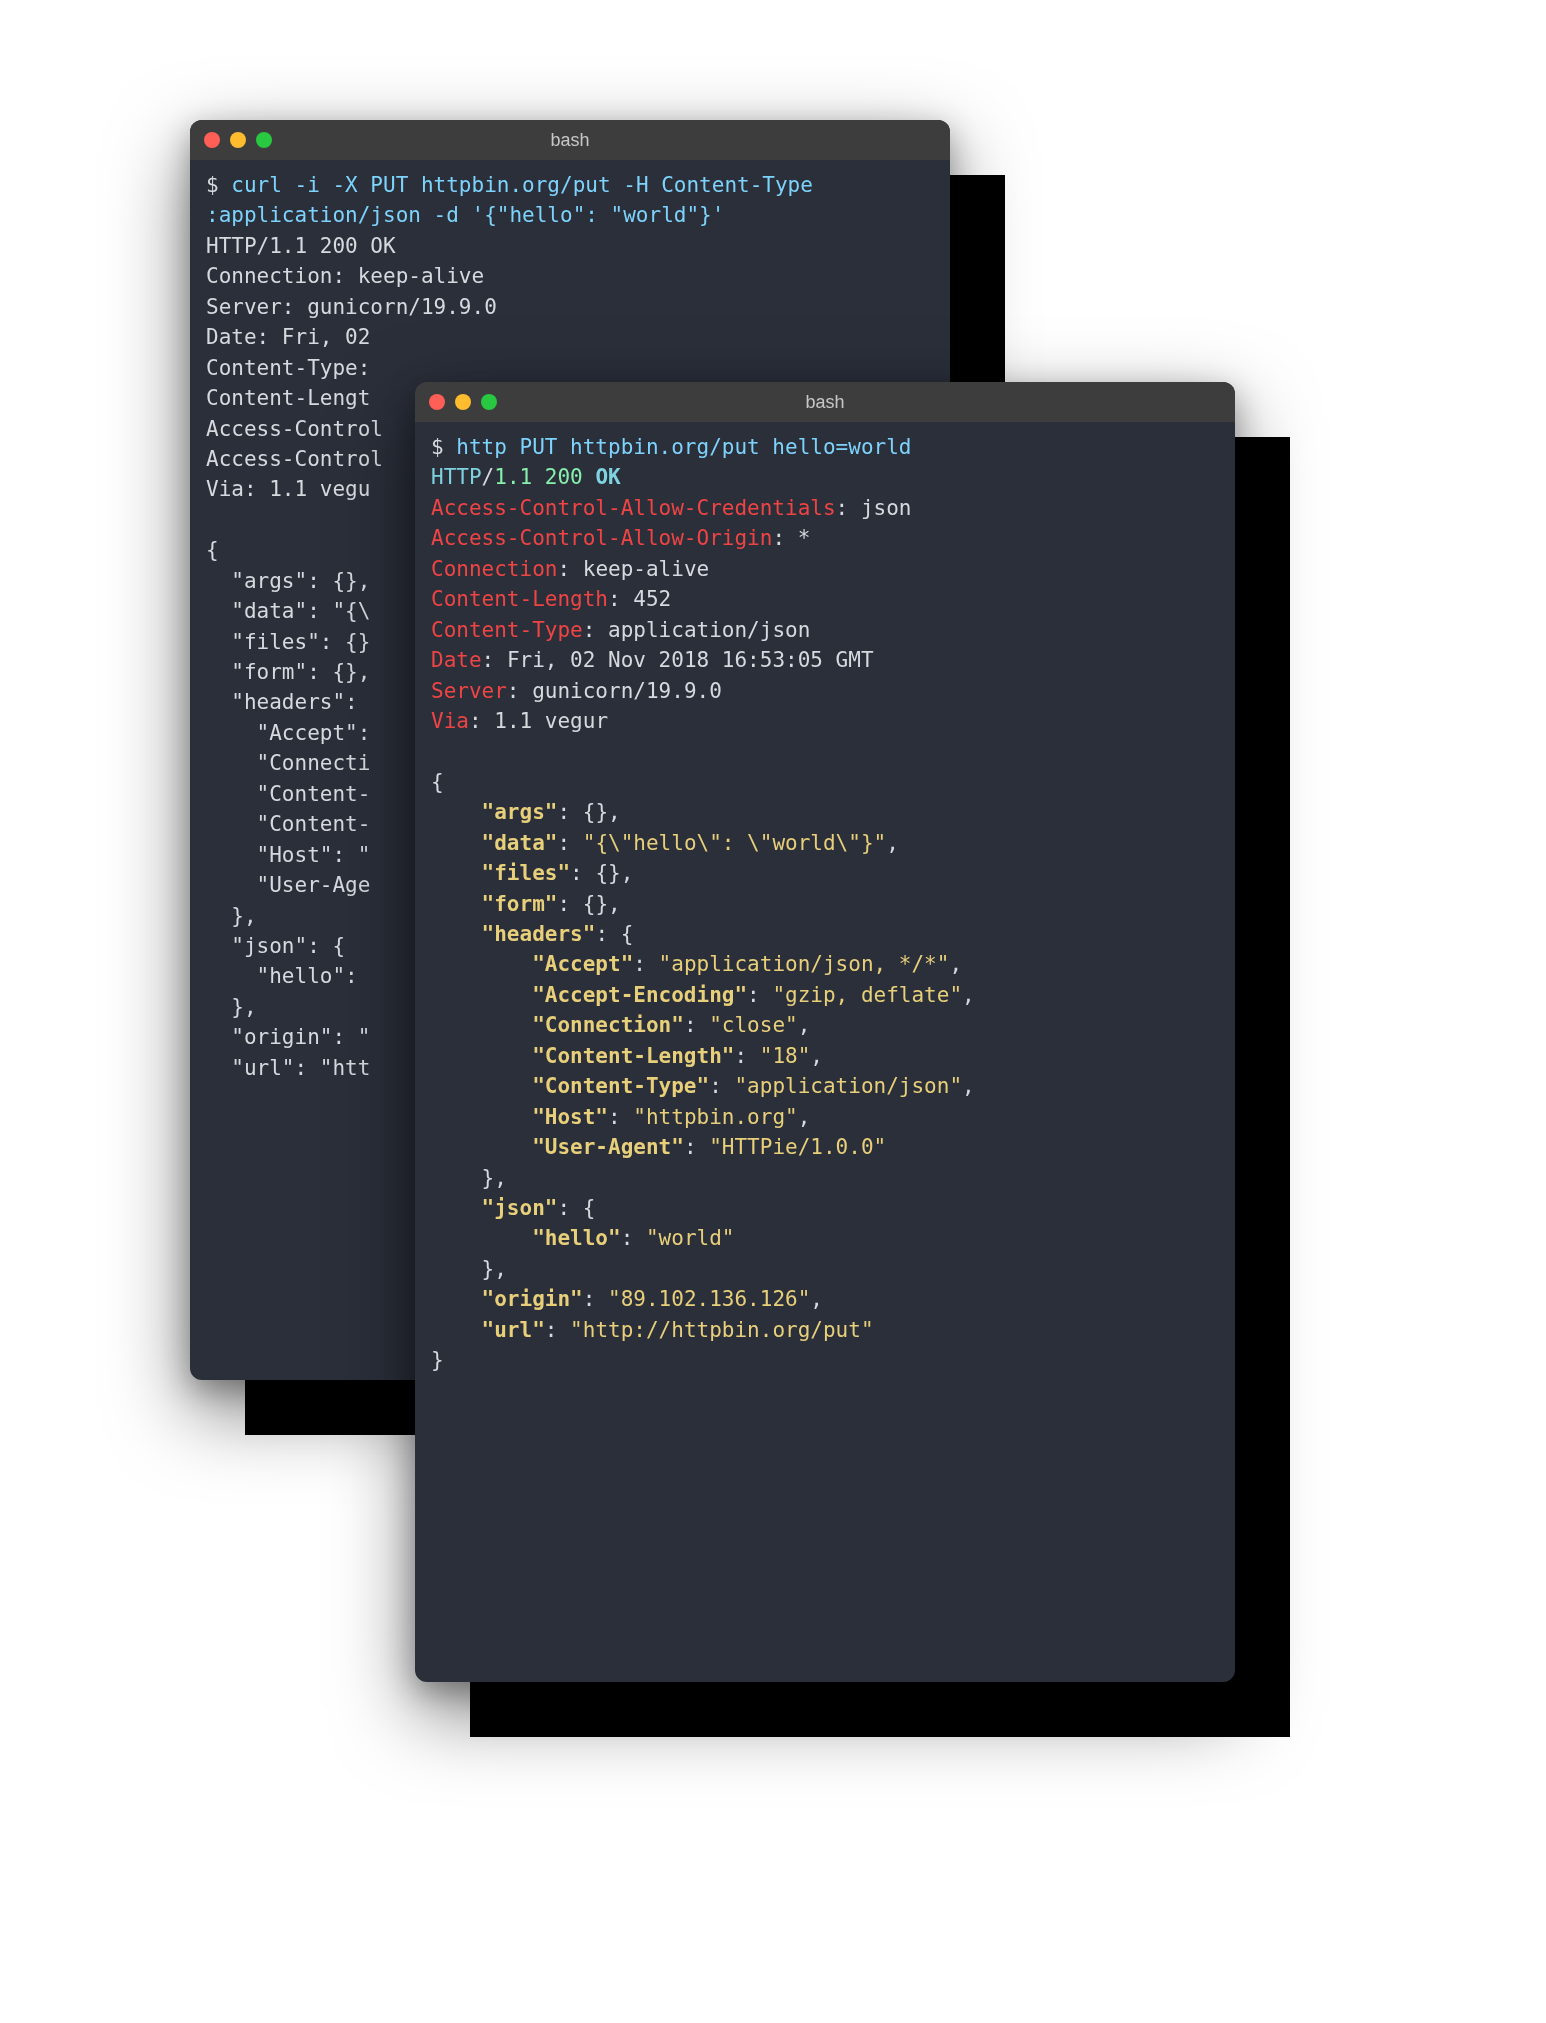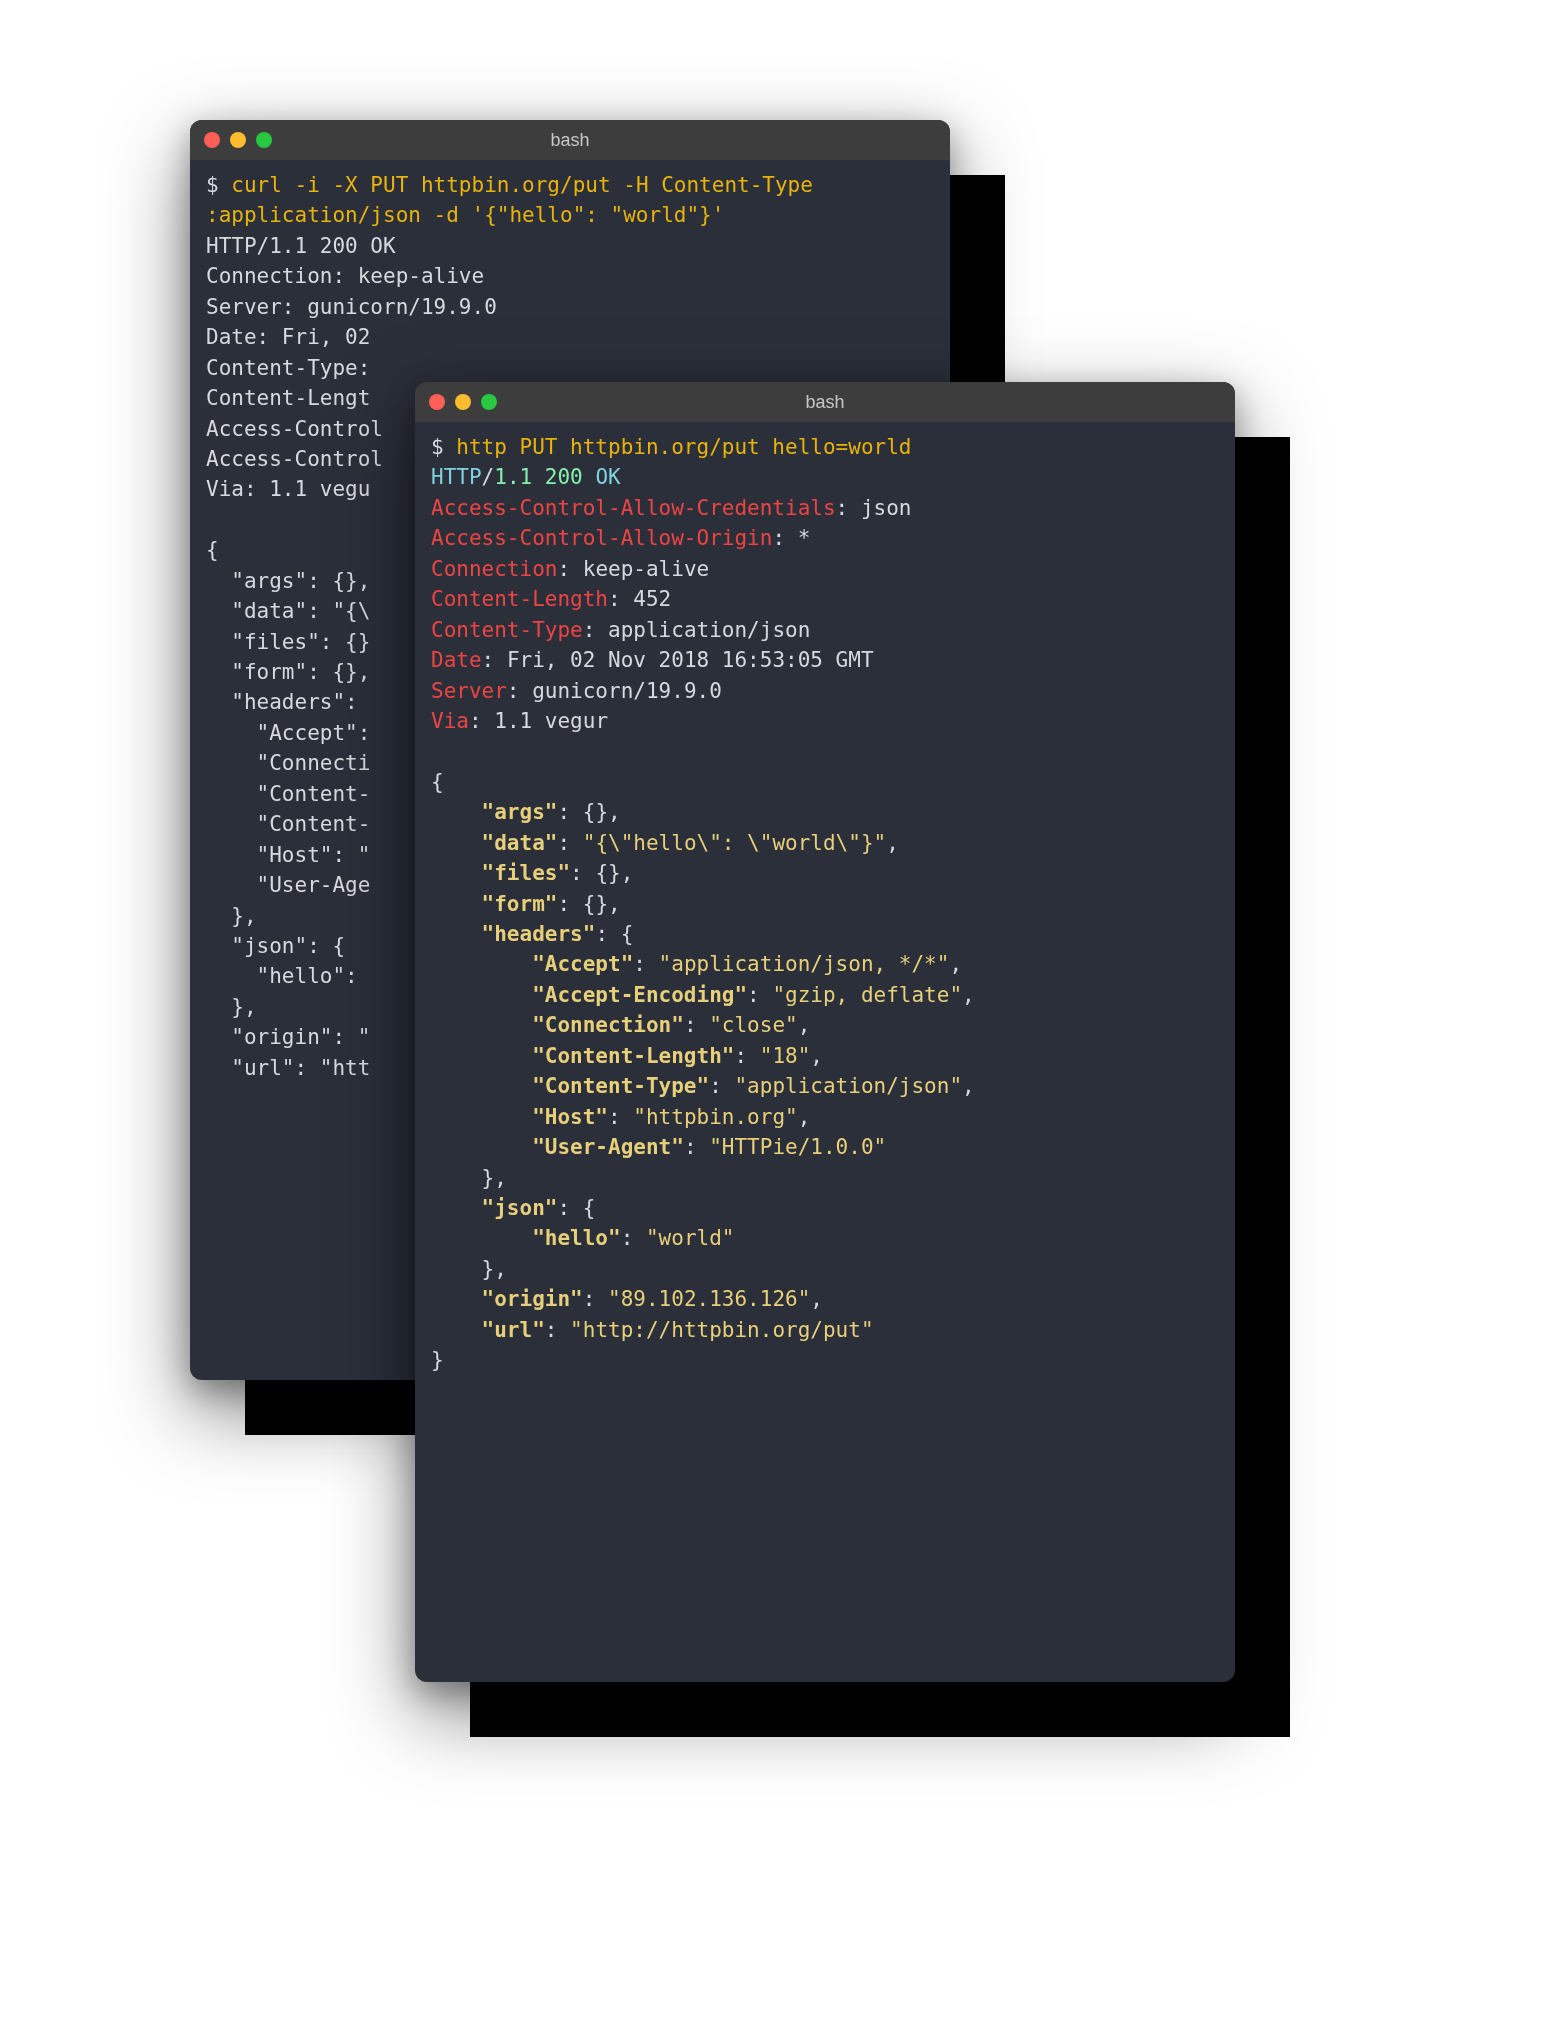--- a/index.html
+++ b/index.html
@@ -79,24 +79,24 @@
   }
   .body {
     padding: 10px 16px 16px 16px;
     color: #d6d9de;
     font-size: 21px;
     line-height: 1.45;
     white-space: pre;
     overflow: hidden;
   }
   .prompt { color: #d6d9de; }
-  .cmd { color: #eab308; }
+  .cmd { color: #7dd3fc; }
   .hl-proto { color: #7fd3e0; margin-top: 43px; }
   .hl-num { color: #86efac; }
-  .hl-status { color: #7fd3e0; }
+  .hl-status { color: #7fd3e0; font-weight: bold; }
   .hl-hdr { color: #ef4444; }
   .hl-key { color: #e8cf7a; font-weight: bold; }
   .hl-str { color: #e8cf7a; }
   .plain { color: #d6d9de; }
 </style>
 </head>
 <body>
 
 <div class="stage">
 

